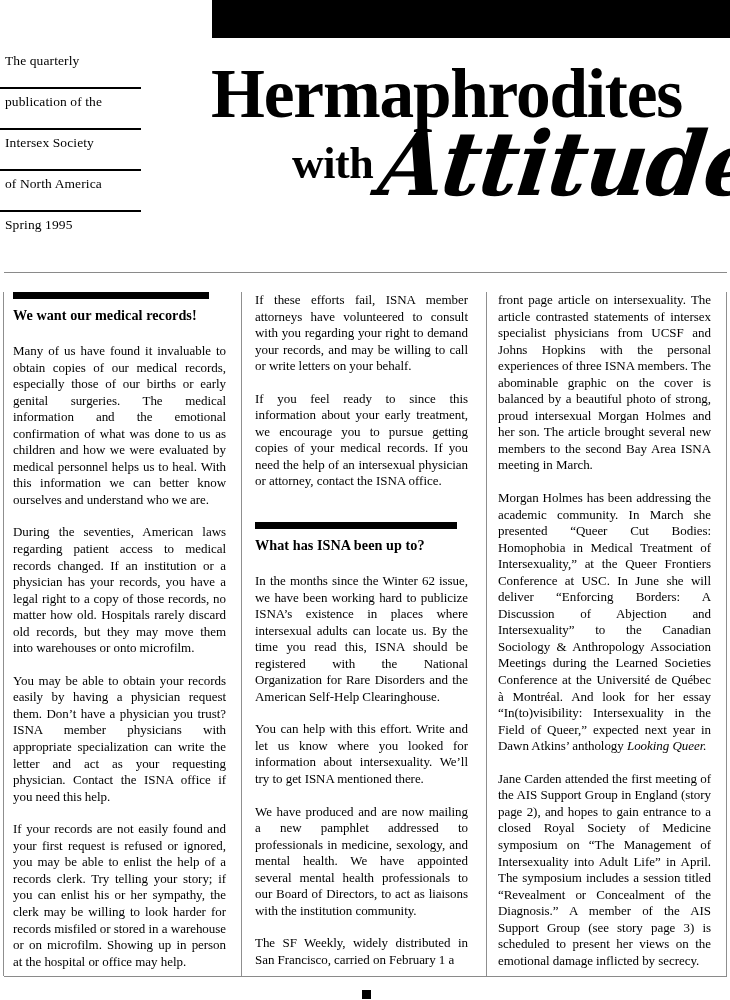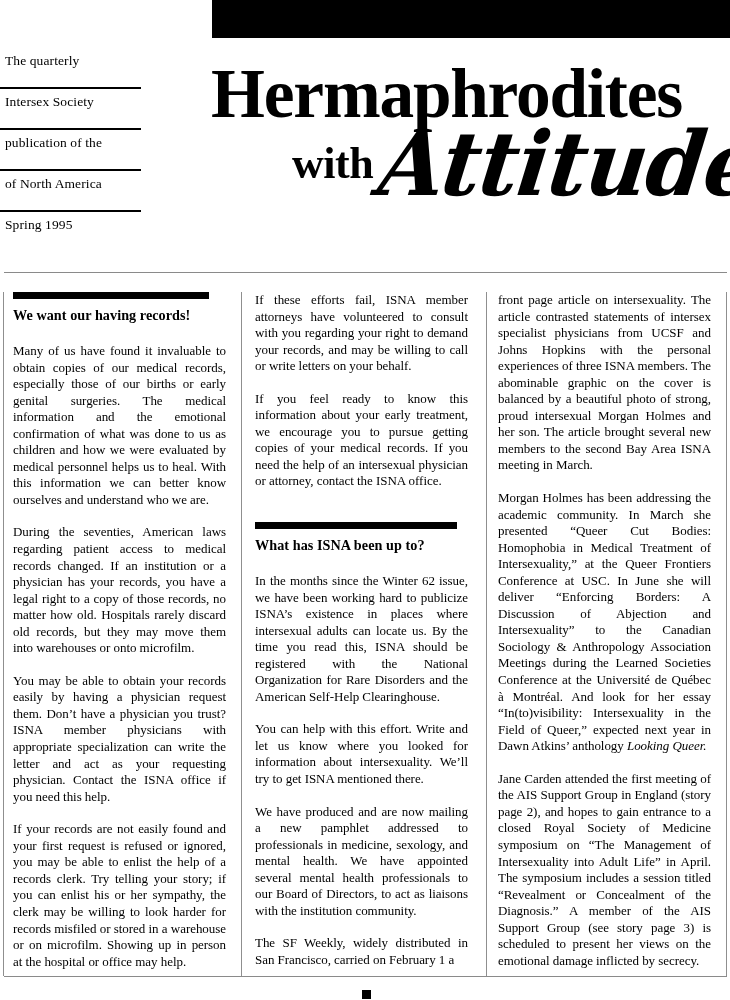--- a/index.html
+++ b/index.html
@@ -219,25 +219,25 @@
   <div class="masthead">
 
     <div class="top-black-bar"></div>
 
     <div class="mast-left">
       <div class="mast-line-row">
         <div class="mast-line-text">The quarterly</div>
         <div class="mast-rule"></div>
       </div>
       <div class="mast-line-row">
+        <div class="mast-line-text">publication of the</div>
+        <div class="mast-rule"></div>
+      </div>
+      <div class="mast-line-row">
         <div class="mast-line-text">Intersex Society</div>
-        <div class="mast-rule"></div>
-      </div>
-      <div class="mast-line-row">
-        <div class="mast-line-text">publication of the</div>
         <div class="mast-rule"></div>
       </div>
       <div class="mast-line-row">
         <div class="mast-line-text">of North America</div>
         <div class="mast-rule"></div>
       </div>
       <div class="mast-line-row last">
         <div class="mast-line-text">Spring 1995</div>
 
       </div>
@@ -257,30 +257,30 @@
 
   <div class="columns">
 
     <div class="col-rule rule-left"></div>
     <div class="col-rule rule-mid1"></div>
     <div class="col-rule rule-mid2"></div>
     <div class="col-rule rule-right"></div>
 
     <div class="col col-1">
       <div class="section-bar"></div>
-      <div class="section-head">We want our having records!</div>
+      <div class="section-head">We want our medical records!</div>
       <p class="body">Many of us have found it invaluable to obtain copies of our medical records, especially those of our births or early genital surgeries. The medical information and the emotional confirmation of what was done to us as children and how we were evaluated by medical personnel helps us to heal. With this information we can better know ourselves and understand who we are.</p>
       <p class="body">During the seventies, American laws regarding patient access to medical records changed. If an institution or a physician has your records, you have a legal right to a copy of those records, no matter how old. Hospitals rarely discard old records, but they may move them into warehouses or onto microfilm.</p>
       <p class="body">You may be able to obtain your records easily by having a physician request them. Don’t have a physician you trust? ISNA member physicians with appropriate specialization can write the letter and act as your requesting physician. Contact the ISNA office if you need this help.</p>
       <p class="body last-of-col">If your records are not easily found and your first request is refused or ignored, you may be able to enlist the help of a records clerk. Try telling your story; if you can enlist his or her sympathy, the clerk may be willing to look harder for records misfiled or stored in a warehouse or on microfilm. Showing up in person at the hospital or office may help.</p>
     </div>
 
     <div class="col col-2">
       <p class="body">If these efforts fail, ISNA member attorneys have volunteered to consult with you regarding your right to demand your records, and may be willing to call or write letters on your behalf.</p>
-      <p class="body">If you feel ready to know this information about your early treatment, we encourage you to pursue getting copies of your medical records. If you need the help of an intersexual physician or attorney, contact the ISNA office.</p>
+      <p class="body">If you feel ready to since this information about your early treatment, we encourage you to pursue getting copies of your medical records. If you need the help of an intersexual physician or attorney, contact the ISNA office.</p>
       <div class="spacer-gap"></div>
       <div class="section-bar mid"></div>
       <div class="section-head">What has ISNA been up to?</div>
       <p class="body">In the months since the Winter 62 issue, we have been working hard to publicize ISNA’s existence in places where intersexual adults can locate us. By the time you read this, ISNA should be registered with the National Organization for Rare Disorders and the American Self-Help Clearinghouse.</p>
       <p class="body">You can help with this effort. Write and let us know where you looked for information about intersexuality. We’ll try to get ISNA mentioned there.</p>
       <p class="body">We have produced and are now mailing a new pamphlet addressed to professionals in medicine, sexology, and mental health. We have appointed several mental health professionals to our Board of Directors, to act as liaisons with the institution community.</p>
       <p class="body last-of-col">The SF Weekly, widely distributed in San Francisco, carried on February 1 a</p>
     </div>
 
     <div class="col col-3">

